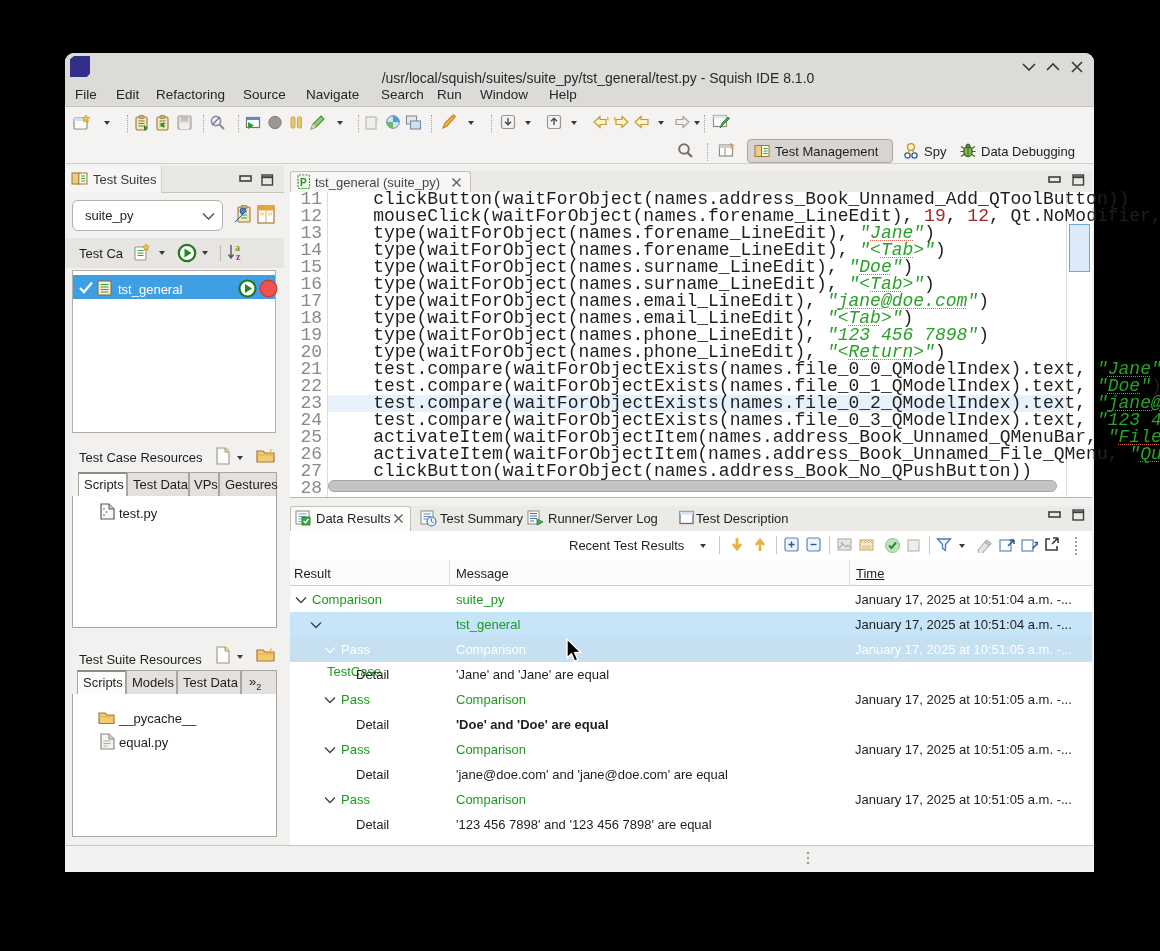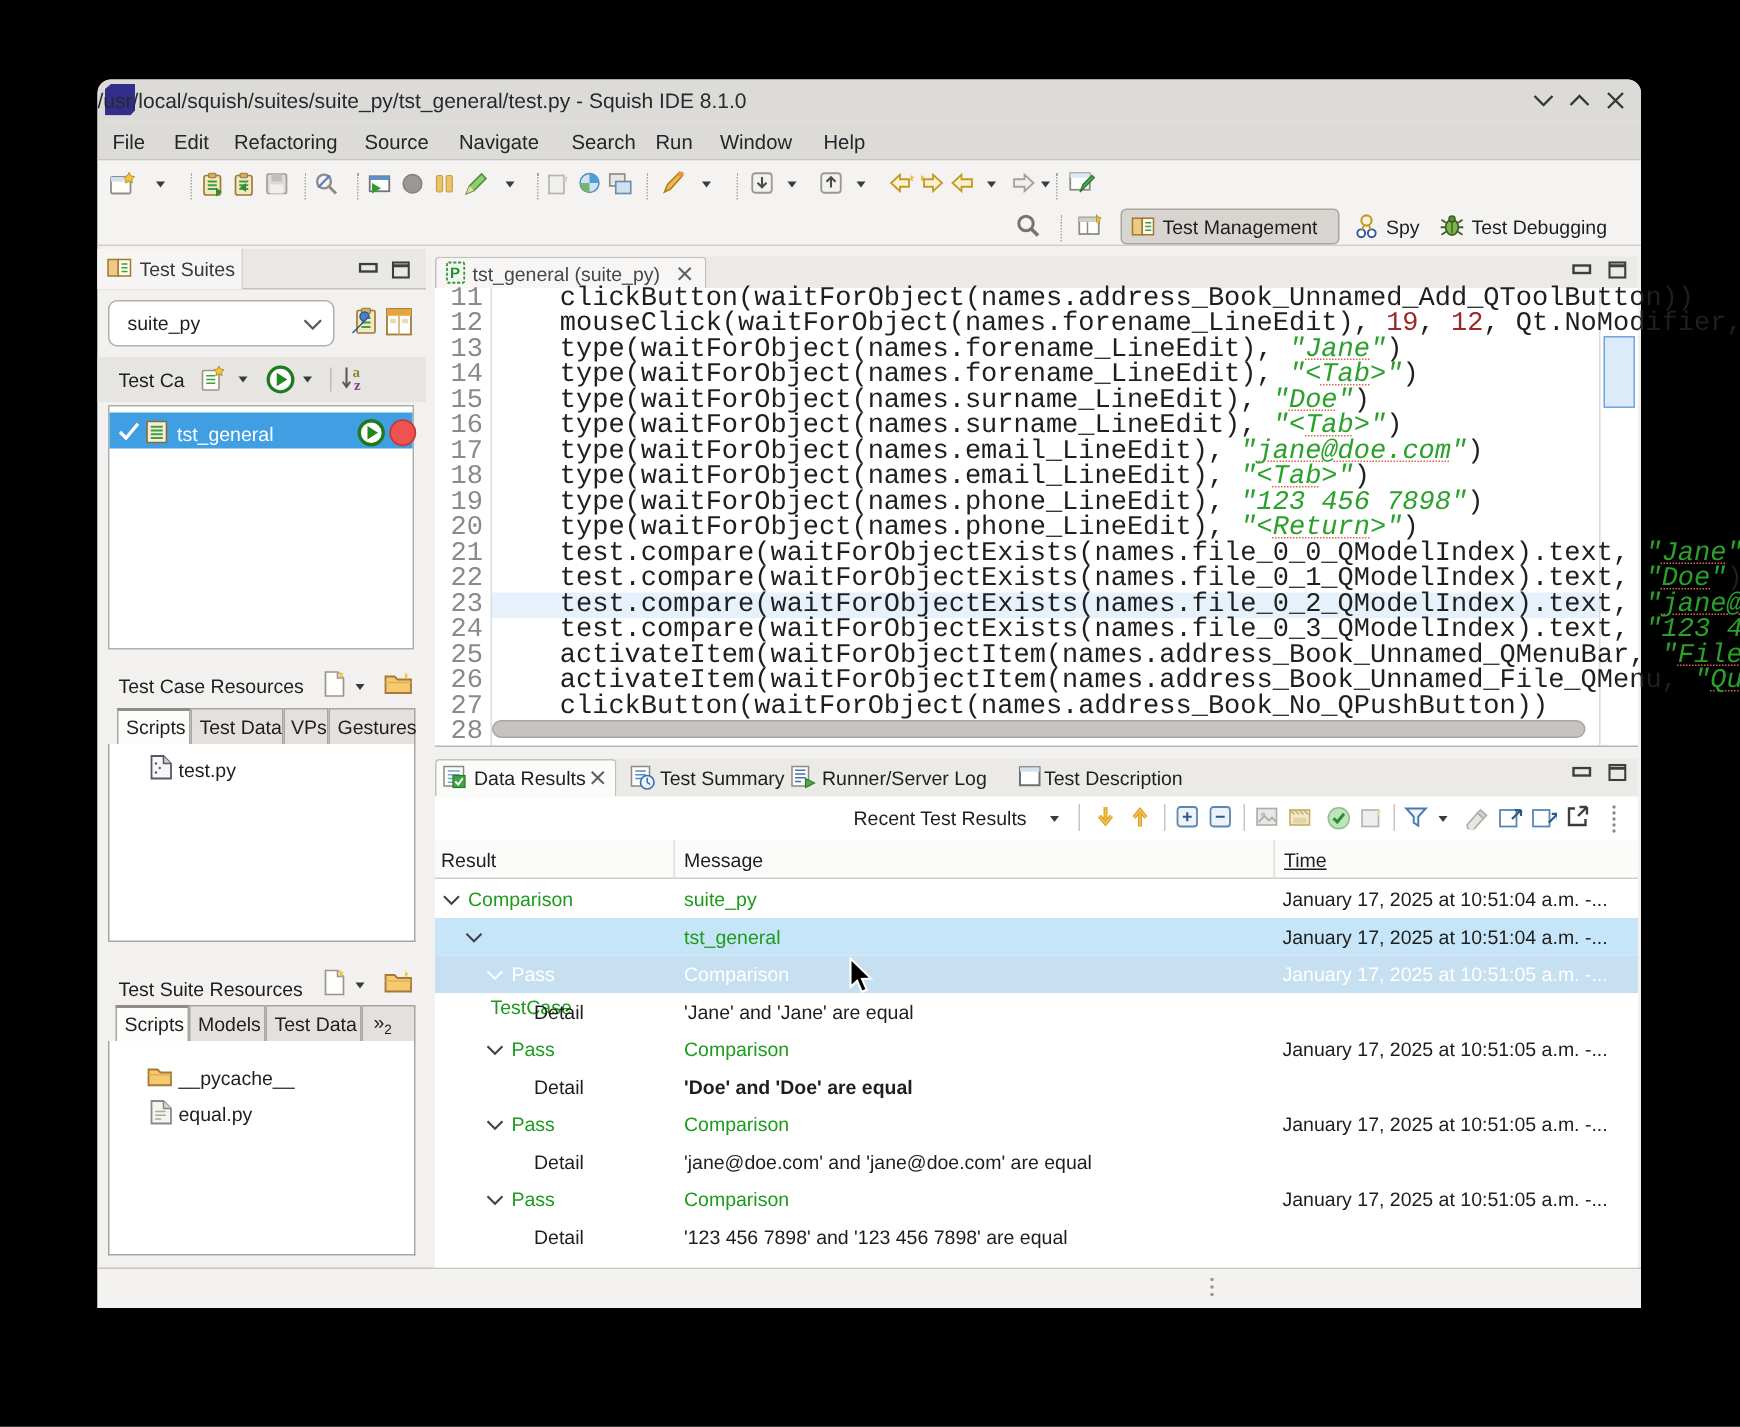--- a/index.html
+++ b/index.html
@@ -27,21 +27,21 @@
 <div id="titlebar"></div>
 <div id="menubar"></div>
 <div id="toolrow1"></div>
 <div id="toolrow2"></div>
 <div id="content"></div>
 <div id="statusbar"></div>
 
 <div class="abs" style="left:70px;top:56px;width:20px;height:21px;background:#332e89;clip-path:polygon(20% 0,100% 0,100% 84%,84% 100%,0 100%,0 16%);">
     <span style="position:absolute;left:4px;top:7px;font:bold 10.5px 'Liberation Sans';color:#fff;letter-spacing:0.5px;margin-left:28px;">SQ</span>
   </div>
-<div class="abs t" style="left:65px;top:59px;width:1066px;color:#26292e;font-size:14px;">/usr/local/squish/suites/suite_py/tst_general/test.py - Squish IDE 8.1.0</div>
+<div class="abs t" style="left:65px;top:70px;width:1066px;text-align:center;color:#26292e;font-size:14px;">/usr/local/squish/suites/suite_py/tst_general/test.py - Squish IDE 8.1.0</div>
 <svg class="abs" style="left:1022px;top:62px;" width="14" height="9">
     <polyline points="1,2 7,8 13,2" fill="none" stroke="#35383c" stroke-width="1.6"></polyline>
   </svg>
 <svg class="abs" style="left:1046px;top:62px;" width="14" height="9">
     <polyline points="1,8 7,2 13,8" fill="none" stroke="#35383c" stroke-width="1.6"></polyline>
   </svg>
 <svg class="abs" style="left:1071px;top:61px;" width="12" height="12">
     <path d="M1,1 L11,11 M11,1 L1,11" stroke="#35383c" stroke-width="1.6"></path>
   </svg>
 
@@ -181,21 +181,21 @@
     <circle cx="11.5" cy="13.5" r="2.6" fill="#fff" stroke="#33589f" stroke-width="1.3"></circle>
     <path d="M6.5,8 L5,11.2 M9.5,8 L11,11.2" stroke="#c0982a" stroke-width="1.2"></path>
   </svg>
 <span class="abs t" style="left:924px;top:144px;">Spy</span>
 <svg class="abs" style="left:959px;top:142px;" width="18" height="18">
     <ellipse cx="9" cy="9.5" rx="4.2" ry="5.2" fill="#7ab648" stroke="#3d5c28" stroke-width="1.2"></ellipse>
     <circle cx="9" cy="4" r="2" fill="#5a8f3a" stroke="#3d5c28" stroke-width="1"></circle>
     <path d="M5,6.5 L2,4.5 M5,9.5 L1.5,9.5 M5,12.5 L2,14.5 M13,6.5 L16,4.5 M13,9.5 L16.5,9.5 M13,12.5 L16,14.5" stroke="#3d5c28" stroke-width="1.2"></path>
     <line x1="9" y1="5.5" x2="9" y2="13.5" stroke="#3d5c28" stroke-width="0.9"></line>
   </svg>
-<span class="abs t" style="left:981px;top:144px;">Test Debugging</span>
+<span class="abs t" style="left:981px;top:144px;">Data Debugging</span>
 
 <div class="abs" style="left:65px;top:166px;width:219px;height:27px;background:#eae8e5;border-bottom:1px solid #c6c2be;"></div>
 <div class="abs" style="left:65px;top:166px;width:97px;height:27px;background:#f6f5f3;border-right:1px solid #d5d2ce;"></div>
 <svg class="abs" style="left:71px;top:170px;" width="19" height="18">
     <rect x="1" y="3" width="7" height="11" fill="#f0c984" stroke="#9a7b2f" stroke-width="1"></rect>
     <rect x="7.8" y="3" width="8.2" height="11" fill="#fdf8ea" stroke="#9a7b2f" stroke-width="1"></rect>
     <path d="M10,6 h4 M10,8.5 h4 M10,11 h4" stroke="#3f9e3f" stroke-width="1.1"></path>
   </svg>
 <span class="abs t" style="left:93px;top:172px;color:#35393d;">Test Suites</span>
 <svg class="abs" style="left:239px;top:175px;" width="14" height="8">

